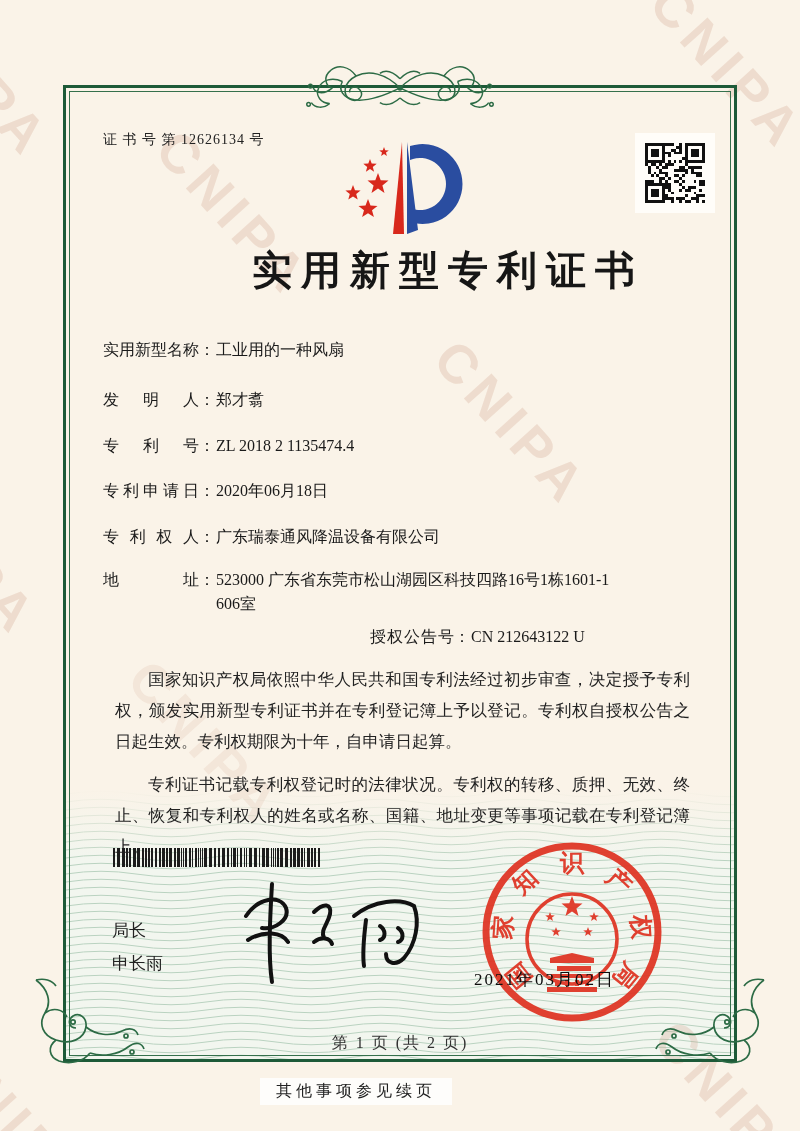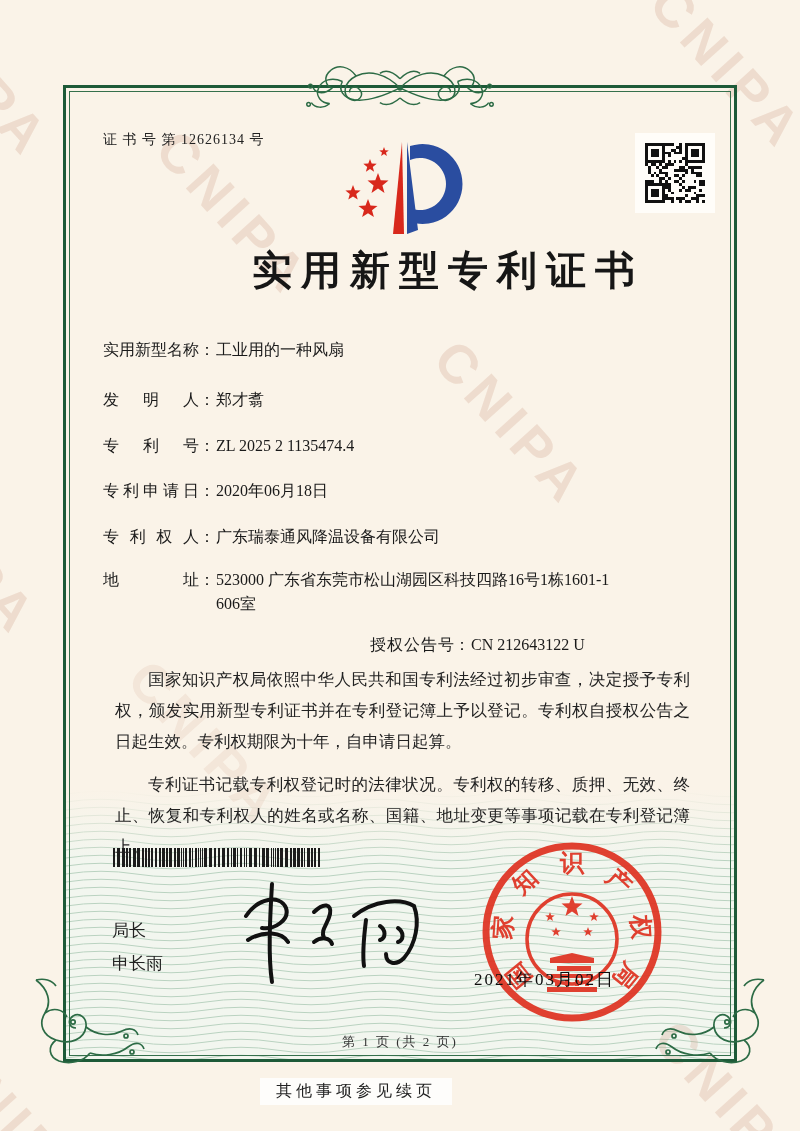--- a/index.html
+++ b/index.html
@@ -24,37 +24,37 @@
   .logo{position:absolute;left:340px;top:136px;width:130px;height:105px;z-index:4;}
   .qr-patch{position:absolute;left:635px;top:133px;width:80px;height:80px;background:#fffdf9;z-index:4;}
   .qr-patch svg{position:absolute;left:10px;top:10px;width:60px;height:60px;}
   .title{position:absolute;left:0;width:800px;top:243px;text-align:center;font-size:40px;
          font-weight:700;letter-spacing:9px;z-index:4;color:#161616;padding-left:48px;}
   
   .row{position:absolute;left:103px;z-index:4;font-size:16px;line-height:24px;white-space:nowrap;}
   .row .lb{display:inline-block;width:96px;text-align:justify;text-align-last:justify;vertical-align:top;}
   .row .cl{display:inline-block;vertical-align:top;}
   .row .val{display:inline-block;margin-left:1px;vertical-align:top;white-space:pre-line;max-width:500px;}
-  .row2col .pair2{position:absolute;left:267px;top:11px;white-space:nowrap;}
+  .row2col .pair2{position:absolute;left:267px;top:3px;white-space:nowrap;}
   .row2col .pair2 .lb{width:84px;}
   
   .body-text{position:absolute;left:103px;top:652px;width:599px;z-index:4;font-size:16.5px;
              line-height:31px;text-align:justify;color:#222;}
   .body-text p{margin:12px;text-indent:2em;}
   
   .barcode{position:absolute;left:113px;top:848px;width:207px;height:19px;z-index:5;}
   .barcode svg{width:100%;height:100%;}
   .director{position:absolute;left:112px;top:914px;z-index:5;font-family:"Liberation Sans",sans-serif;
             font-size:17px;color:#222;line-height:33px;}
   .signature{position:absolute;left:228px;top:878px;width:205px;height:112px;z-index:5;}
   .seal{position:absolute;left:477px;top:837px;width:190px;height:190px;z-index:5;opacity:.93;}
   .seal-date{position:absolute;left:474px;top:968px;width:200px;z-index:6;font-size:17px;
              letter-spacing:2px;color:#0d0d0d;white-space:nowrap;}
   .page-info{position:absolute;left:63px;width:674px;top:1033px;text-align:center;z-index:5;
-             font-size:13px;letter-spacing:2px;color:#333;}
+             font-size:16px;letter-spacing:2px;color:#333;}
   .continuation{position:absolute;left:0;width:712px;top:1078px;text-align:center;z-index:4;}
   .continuation span{display:inline-block;background:rgba(255,255,255,.8);padding:3px 16px;
              font-size:16px;letter-spacing:4px;color:#222;}
   
   .flourish-top{position:absolute;left:280px;top:55px;width:240px;height:64px;z-index:4;}
   .corner{position:absolute;width:120px;height:92px;z-index:4;}
   .corner.bl{left:26px;top:976px;}
   .corner.br{left:654px;top:976px;transform:scaleX(-1);}
   svg{display:block;}
 </style>
@@ -368,21 +368,21 @@
 
   <div class="title">实用新型专利证书</div>
 
   <div class="row" style="top:338px">
     <span class="lb">实用新型名称</span><span class="cl">：</span><span class="val">工业用的一种风扇</span>
   </div>
   <div class="row" style="top:388px">
     <span class="lb">发明人</span><span class="cl">：</span><span class="val">郑才翥</span>
   </div>
   <div class="row" style="top:434px">
-    <span class="lb">专利号</span><span class="cl">：</span><span class="val">ZL 2025 2 1135474.4</span>
+    <span class="lb">专利号</span><span class="cl">：</span><span class="val">ZL 2018 2 1135474.4</span>
   </div>
   <div class="row" style="top:479px">
     <span class="lb">专利申请日</span><span class="cl">：</span><span class="val">2020年06月18日</span>
   </div>
   <div class="row" style="top:525px">
     <span class="lb">专利权人</span><span class="cl">：</span><span class="val">广东瑞泰通风降温设备有限公司</span>
   </div>
   <div class="row" style="top:568px">
     <span class="lb">地址</span><span class="cl">：</span><span class="val">523000 广东省东莞市松山湖园区科技四路16号1栋1601-1
 606室</span>

